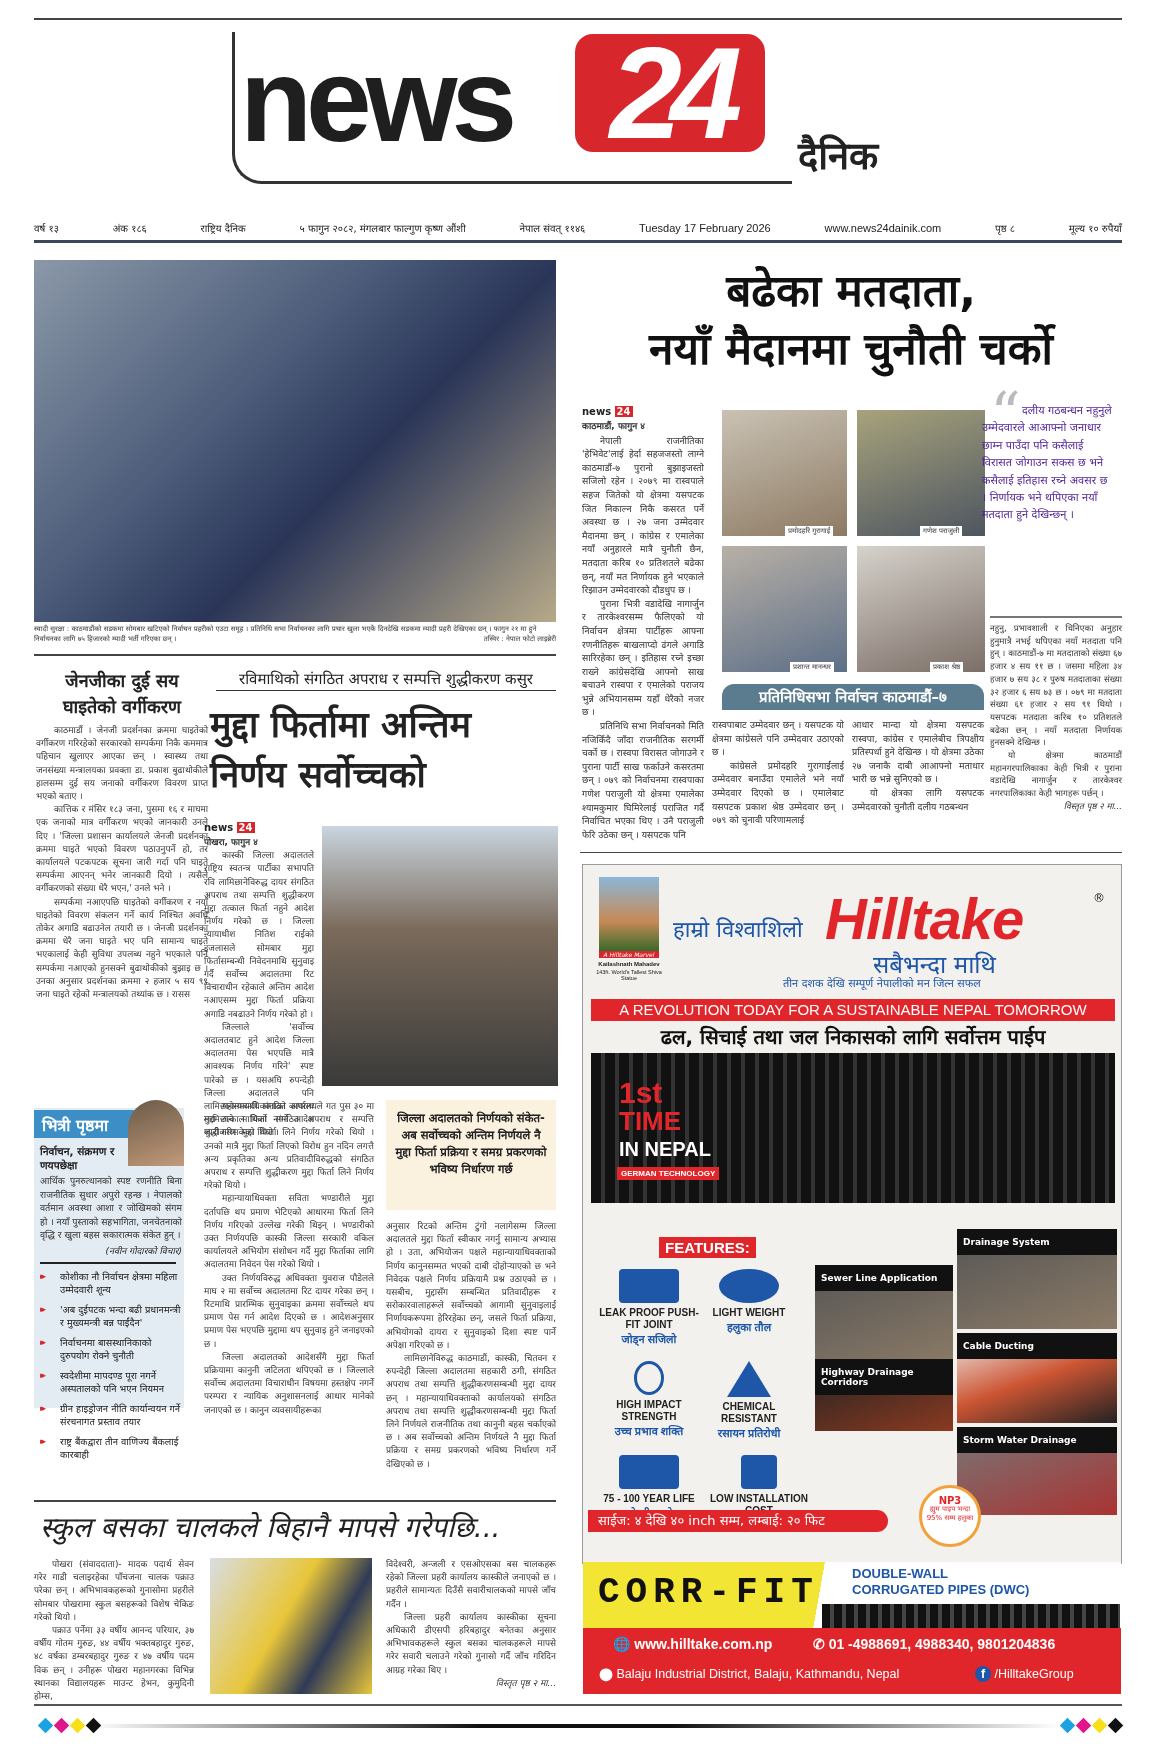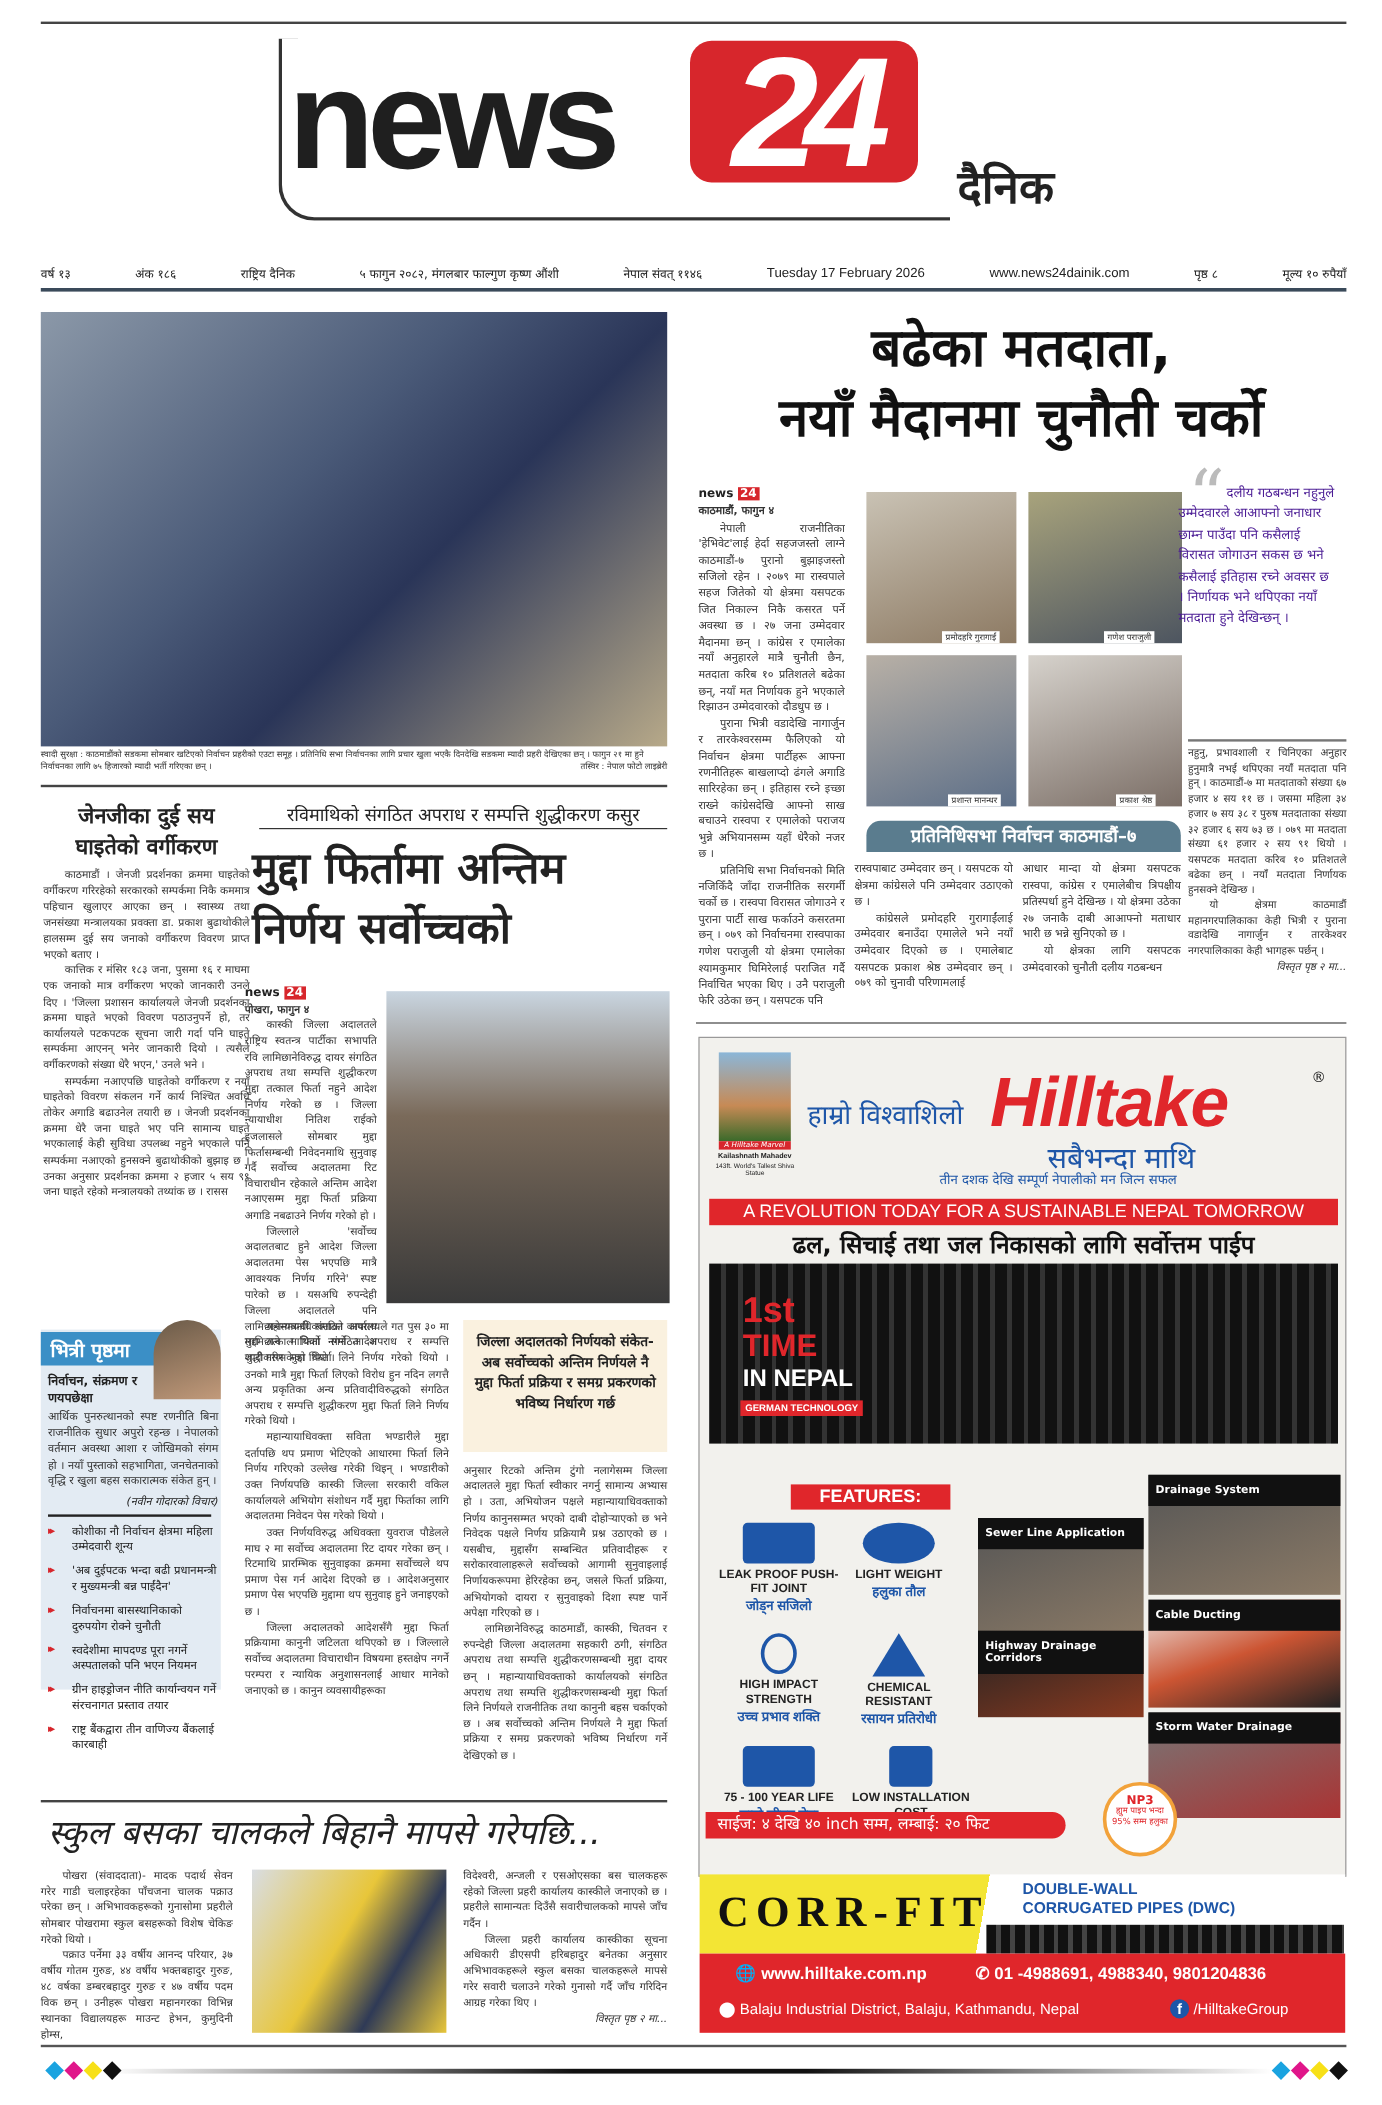--- a/index.html
+++ b/index.html
@@ -173,21 +173,21 @@
   <div class="abs" style="left:200px;top:110px;font-size:11px;color:#1e56a8">तीन दशक देखि सम्पूर्ण नेपालीको मन जित्न सफल</div>
   <div class="abs" style="left:8px;top:134px;width:524px;height:22px;background:#e0262b;color:#fff;font-family:'Liberation Sans',sans-serif;font-size:15px;text-align:center;line-height:22px">A REVOLUTION TODAY FOR A SUSTAINABLE NEPAL TOMORROW</div>
   <div class="abs" style="left:8px;top:158px;width:524px;text-align:center;font-size:20px;font-weight:bold;color:#111">ढल, सिचाई तथा जल निकासको लागि सर्वोत्तम पाईप</div>
   <div class="abs" style="left:8px;top:188px;width:524px;height:150px;background:repeating-linear-gradient(90deg,#111 0 10px,#333 10px 14px)"></div>
   <div class="abs" style="left:36px;top:214px;color:#e0262b;font-family:'Liberation Sans',sans-serif;font-weight:bold;line-height:28px">
     <div style="font-size:30px">1st</div>
     <div style="font-size:26px">TIME</div>
     <div style="font-size:20px;color:#fff">IN NEPAL</div>
   </div>
   <div class="abs" style="left:34px;top:302px;background:#e0262b;color:#fff;font-size:8px;font-family:'Liberation Sans',sans-serif;font-weight:bold;padding:2px 4px">GERMAN TECHNOLOGY</div>
-  <div class="abs" style="left:76px;top:372px;background:#e0262b;color:#fff;font-family:'Liberation Sans',sans-serif;font-weight:bold;font-size:15px;padding:2px 24px">FEATURES:</div>
+  <div class="abs" style="left:76px;top:372px;background:#e0262b;color:#fff;font-family:'Liberation Sans',sans-serif;font-weight:bold;font-size:15px;padding:2px 6px">FEATURES:</div>
   <div class="abs feature" style="left:16px;top:404px;width:100px">
       <div class="ico"></div>
       <div>LEAK PROOF PUSH-FIT JOINT</div>
       <div class="np">जोड्न सजिलो</div>
     </div>
   <div class="abs feature" style="left:116px;top:404px;width:100px">
       <div class="ico" style="border-radius:50%"></div>
       <div>LIGHT WEIGHT</div>
       <div class="np">हलुका तौल</div>
     </div>
@@ -229,21 +229,21 @@
     </div>
 
   <div class="abs" style="left:336px;top:620px;width:62px;height:62px;border-radius:50%;background:#fff;border:3px solid #f2a23a;text-align:center;color:#e0262b;font-size:7px;line-height:9px;padding-top:8px">
     <div style="font-weight:bold;font-size:10px">NP3</div>
     <div>ह्युम पाइप भन्दा 95% सम्म हलुका</div>
   </div>
 </div>
 
 <div class="abs" style="left:588px;top:1510px;width:300px;height:22px;background:#e0262b;color:#fff;font-size:13px;line-height:22px;padding-left:10px;border-radius:0 12px 12px 0">साईज: ४ देखि ४० inch सम्म, लम्बाई: २० फिट</div>
 <div class="abs" style="left:583px;top:1562px;width:538px;height:66px;background:linear-gradient(100deg,#f3e534 0 44%,#fff 44%)"></div>
-<div class="abs" style="left:598px;top:1572px;font-family:Liberation Serif, serif;font-weight:bold;font-size:36px;letter-spacing:6px;color:#111">CORR-FIT</div>
+<div class="abs" style="left:598px;top:1572px;font-family:Liberation Mono, monospace;font-weight:bold;font-size:36px;letter-spacing:6px;color:#111">CORR-FIT</div>
 <div class="abs" style="left:852px;top:1566px;font-family:'Liberation Sans',sans-serif;font-weight:bold;font-size:13px;color:#1e56a8;line-height:16px">
   <div>DOUBLE-WALL</div>
   <div>CORRUGATED PIPES (DWC)</div>
 </div>
 <div class="abs" style="left:822px;top:1604px;width:298px;height:24px;background:repeating-linear-gradient(90deg,#111 0 8px,#444 8px 12px)"></div>
 <div class="abs" style="left:583px;top:1628px;width:538px;height:66px;background:#e0262b;color:#fff;font-family:'Liberation Sans',sans-serif;font-weight:bold">
   <div class="abs" style="left:30px;top:8px;font-size:14px"><span>🌐</span> <span>www.hilltake.com.np</span></div>
   <div class="abs" style="left:230px;top:8px;font-size:14px"><span>✆</span> <span>01 -4988691, 4988340, 9801204836</span></div>
   <div class="abs" style="left:16px;top:38px;font-size:12.5px;font-weight:normal"><span>⬤</span> <span>Balaju Industrial District, Balaju, Kathmandu, Nepal</span></div>
   <div class="abs" style="left:392px;top:38px;font-size:12.5px;font-weight:normal"><span style="display:inline-block;width:16px;height:16px;border-radius:50%;background:#1e56a8;text-align:center;font-weight:bold;line-height:16px">f</span> <span>/HilltakeGroup</span></div>

